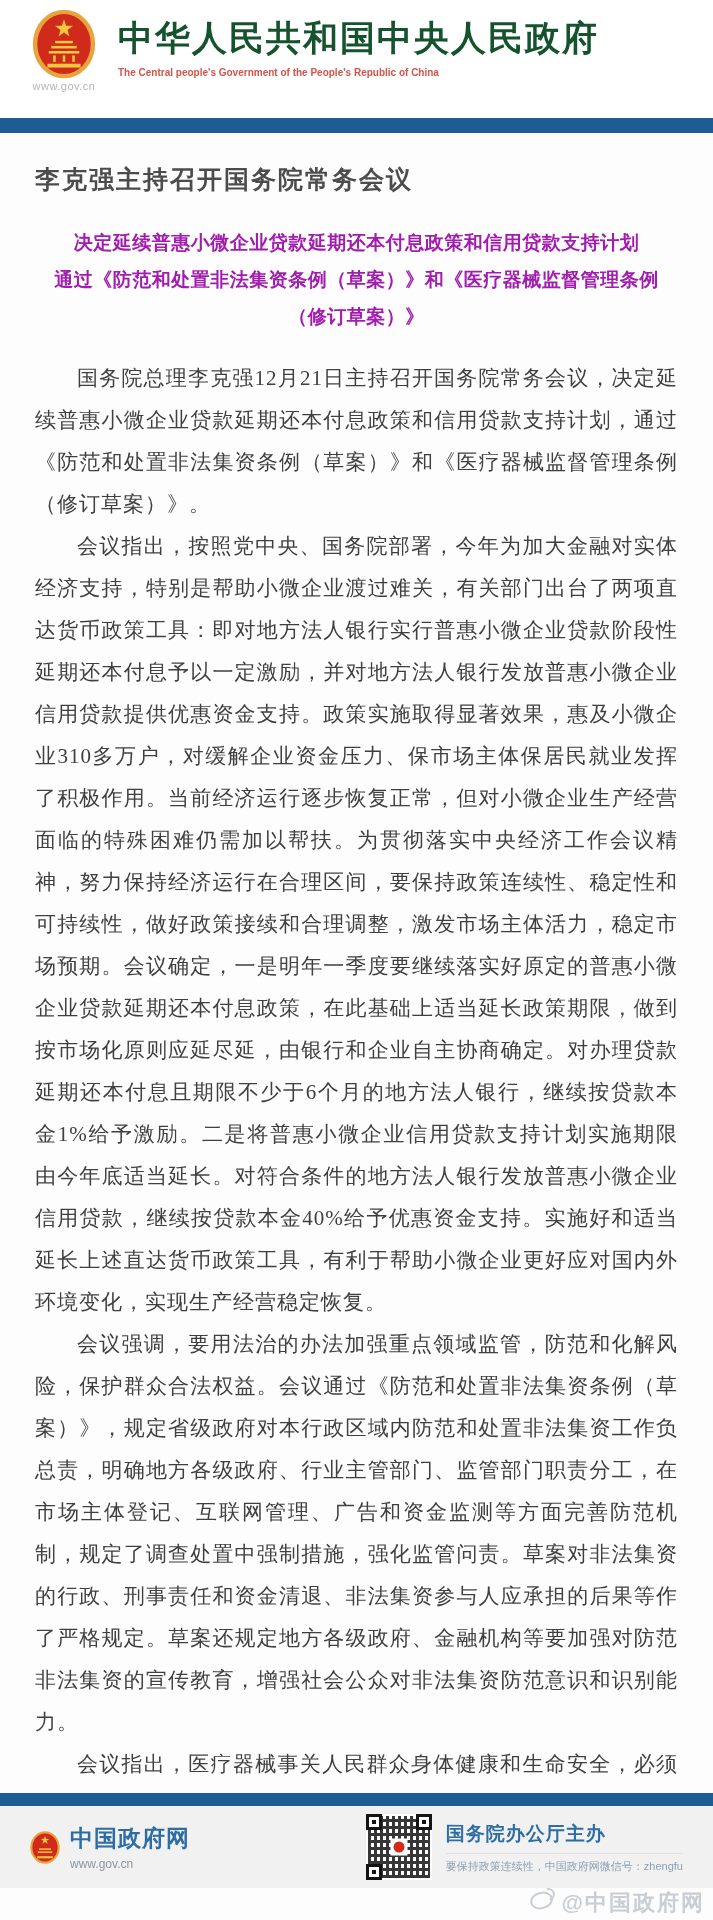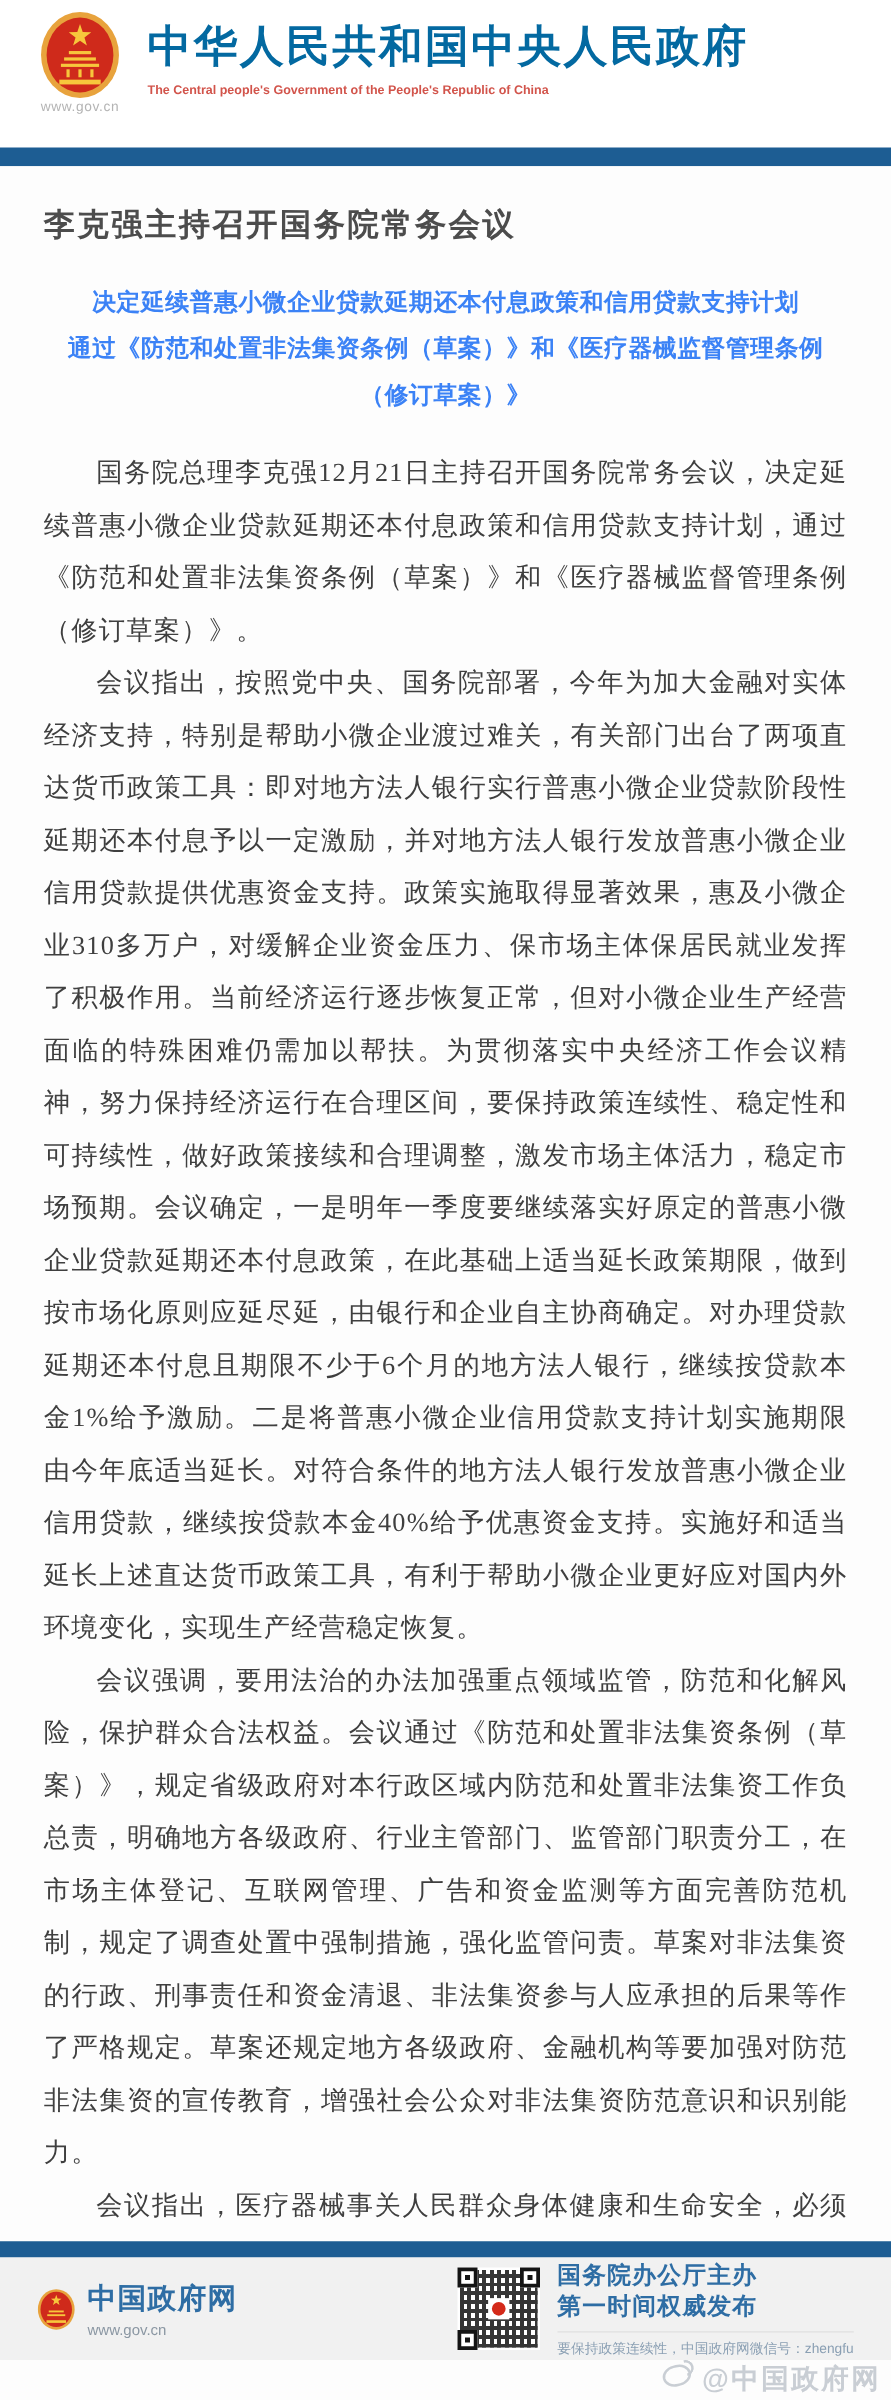--- a/index.html
+++ b/index.html
@@ -4,31 +4,31 @@
 <style>
   * { margin:0; padding:0; box-sizing:border-box; }
   body { font-family:"Liberation Sans","DejaVu Sans",sans-serif; background:#ffffff; }
   .page { width:713px; height:1920px; background:#fdfdfd; display:flex; flex-direction:column; overflow:hidden; margin:0 auto; }
 
   
   .header { height:118px; background:#fff; display:flex; align-items:flex-start; padding:9px 10px 0 24px; }
   .emblem-col { width:80px; display:flex; flex-direction:column; align-items:center; flex:none; }
   .header-url { font-size:11px; color:#b4b4b4; margin-top:1px; letter-spacing:.5px; }
   .header-text { margin-left:14px; padding-top:8px; }
-  .site-name { font-size:35px; font-weight:bold; color:#0369a1; letter-spacing:2px; line-height:1.2; white-space:nowrap; }
+  .site-name { font-size:35px; font-weight:bold; color:#14532d; letter-spacing:2px; line-height:1.2; white-space:nowrap; }
   .site-name-en { font-size:10px; font-weight:bold; color:#d2544b; margin-top:8px; white-space:nowrap; }
 
   .bar-top { height:15px; background:#1d5d93; flex:none; }
   .bar-bottom { height:13px; background:#1d5d93; flex:none; }
 
   
   .main { flex:1; padding:22px 35px 0 35px; overflow:hidden; background:#fdfdfd; }
   .article-title { text-align:left; font-size:25px; font-weight:bold; color:#4c4c4c; letter-spacing:2px; margin-top:8px; }
   .subtitle { margin-top:28px; text-align:center; }
-  .subtitle-line { font-size:19px; font-weight:bold; color:#3b82f6; line-height:37px; letter-spacing:.5px; }
+  .subtitle-line { font-size:19px; font-weight:bold; color:#a21caf; line-height:37px; letter-spacing:.5px; }
   .body-text { margin-top:22px; font-family:"Liberation Serif","DejaVu Serif",serif; font-size:21px; color:#3f3f3f; line-height:42px; letter-spacing:1px; text-align:justify; }
   .body-text p { text-indent:2em; }
 
   
   .footer { height:82px; background:#f1f1f1; display:flex; align-items:center; justify-content:space-between; padding:0 30px 0 30px; flex:none; }
   .f-left { display:flex; align-items:center;justify-content:space-between; }
   .f-left-text { margin-left:10px; }
   .f-site-name { font-size:23px; font-weight:bold; color:#2e6da4; letter-spacing:1px; }
   .f-site-url { font-size:12px; color:#8b97a3; margin-top:3px; }
   .f-right { display:flex; align-items:center; }
@@ -120,21 +120,20 @@
     <div class="f-right">
       <div class="qr">
         <div class="qr-noise"></div>
         <span class="finder tl"></span>
         <span class="finder tr"></span>
         <span class="finder bl"></span>
         <span class="qr-center"></span>
       </div>
       <div class="f-sponsor">
         <div class="sponsor-line">国务院办公厅主办</div>
-        <div class="sponsor-line">第一时间权威发布</div>
         <div class="qr-caption">要保持政策连续性，中国政府网微信号：zhengfu</div>
       </div>
     </div>
   </div>
 
   <div class="wm-strip">
     <span class="wb-icon"></span>
     <span class="wm-text">@中国政府网</span>
   </div>
 

